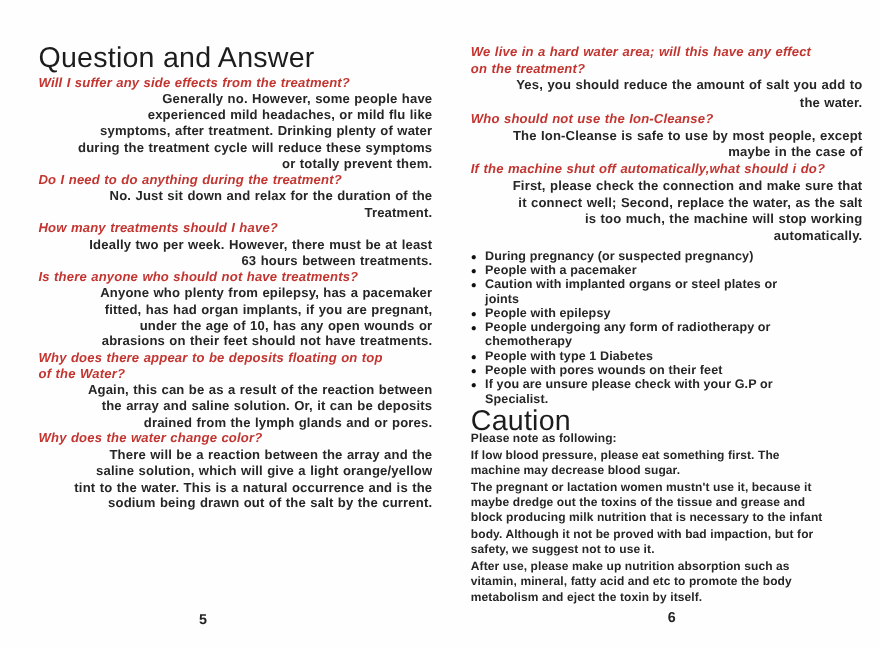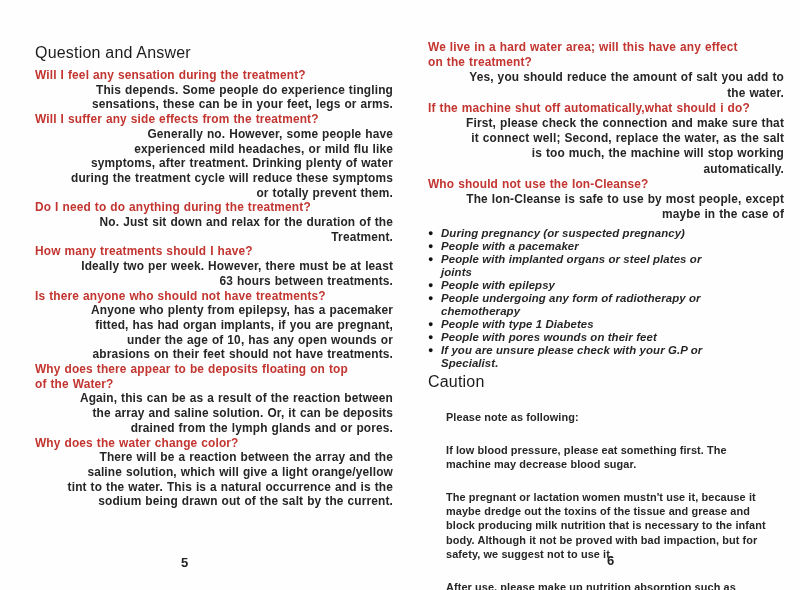--- a/index.html
+++ b/index.html
@@ -10,57 +10,57 @@
     background: var(--paper, #fefefe);
     font-family: "Liberation Sans", sans-serif;
     overflow: hidden;
   }
   .col { position: absolute; }
   .col-left  { left: 35px;  top: 42px; width: 358px; }
   .col-right { left: 428px; top: 40px; width: 356px; }
 
   .doc-title {
     margin: 0 0 5px 0;
-    font-size: 16px;
+    font-size: 26px;
     font-weight: 400;
     line-height: 21px;
     letter-spacing: 0.2px;
     color: #1c1c1c;
   }
 
   .q, .a {
     margin: 0;
     white-space: pre-line;
     font-weight: 700;
     font-size: 11.9px;
     line-height: 14.7px;
     letter-spacing: 0.15px;
     word-spacing: 0.5px;
   }
-  .q { color: var(--red, #c23530); }
+  .q { color: var(--red, #c23530); font-style: italic; }
   .a { color: var(--ink, #262626); text-align: right; }
   .col-right .q, .col-right .a { line-height: 15.2px; }
 
   .bullets { list-style: none; margin: 5px 0 0 0; padding: 0; }
   .bullet-item {
     display: flex;
     align-items: flex-start;
     margin: 0;
     color: var(--ink, #262626);
     font-weight: 700;
     font-size: 11.4px;
     line-height: 12.9px;
   }
   .dot { flex: 0 0 13px; font-size: 9px; line-height: 12.9px; color: #111111; }
-  .bullet-text { white-space: pre-line; letter-spacing: 0.1px; font-style: italic; }
+  .bullet-text { white-space: pre-line; letter-spacing: 0.1px; }
 
   .caution-title { margin: 3px 0 0 0; line-height: 20px; }
 
   .caution-par {
-    margin: 18px;
+    margin: 0;
     white-space: pre-line;
     font-weight: 700;
     font-size: 10.9px;
     line-height: 14.4px;
     letter-spacing: 0.1px;
     color: var(--ink, #262626);
   }
 
   .pagenum {
     position: absolute;
@@ -73,25 +73,20 @@
 </style>
 </head>
 <body>
 
 <div class="sheet">
 
   <section class="col col-left">
     <h1 class="doc-title">Question and Answer</h1>
     <div class="qa">
 
-        <div class="qa-item">
-          <p class="q">Will I feel any sensation during the treatment?</p>
-          <p class="a">This depends. Some people do experience tingling
-sensations, these can be in your feet, legs or arms.</p>
-        </div>
 
         <div class="qa-item">
           <p class="q">Will I suffer any side effects from the treatment?</p>
           <p class="a">Generally no. However, some people have
 experienced mild headaches, or mild flu like
 symptoms, after treatment. Drinking plenty of water
 during the treatment cycle will reduce these symptoms
 or totally prevent them.</p>
         </div>
 
@@ -138,49 +133,49 @@
     <div class="qa">
 
         <div class="qa-item">
           <p class="q">We live in a hard water area; will this have any effect
 on the treatment?</p>
           <p class="a">Yes, you should reduce the amount of salt you add to
 the water.</p>
         </div>
 
         <div class="qa-item">
+          <p class="q">Who should not use the Ion-Cleanse?</p>
+          <p class="a">The Ion-Cleanse is safe to use by most people, except
+maybe in the case of</p>
+        </div>
+
+        <div class="qa-item">
           <p class="q">If the machine shut off automatically,what should i do?</p>
           <p class="a">First, please check the connection and make sure that
 it connect well; Second, replace the water, as the salt
 is too much, the machine will stop working
 automatically.</p>
         </div>
-
-        <div class="qa-item">
-          <p class="q">Who should not use the Ion-Cleanse?</p>
-          <p class="a">The Ion-Cleanse is safe to use by most people, except
-maybe in the case of</p>
-        </div>
       </div>
 
     <ul class="bullets">
 
         <li class="bullet-item">
           <span class="dot">●</span>
           <span class="bullet-text">During pregnancy (or suspected pregnancy)</span>
         </li>
 
         <li class="bullet-item">
           <span class="dot">●</span>
           <span class="bullet-text">People with a pacemaker</span>
         </li>
 
         <li class="bullet-item">
           <span class="dot">●</span>
-          <span class="bullet-text">People with implanted organs or steel plates or
+          <span class="bullet-text">Caution with implanted organs or steel plates or
 joints</span>
         </li>
 
         <li class="bullet-item">
           <span class="dot">●</span>
           <span class="bullet-text">People with epilepsy</span>
         </li>
 
         <li class="bullet-item">
           <span class="dot">●</span>

